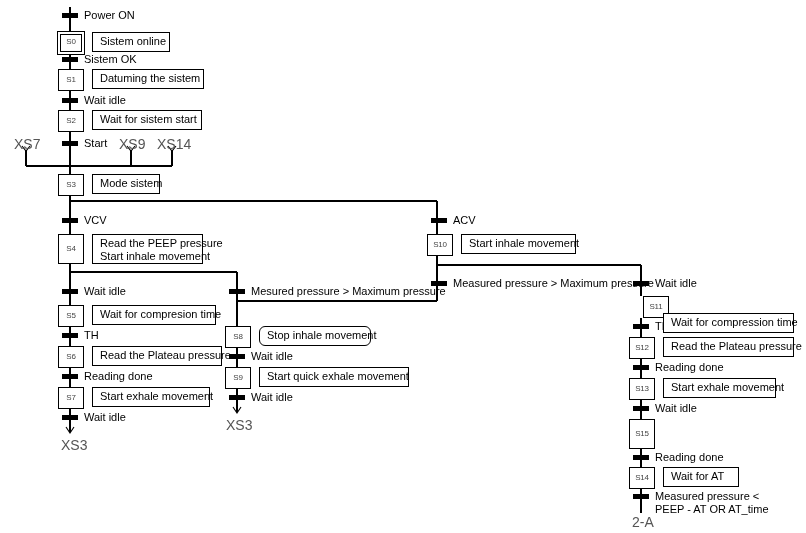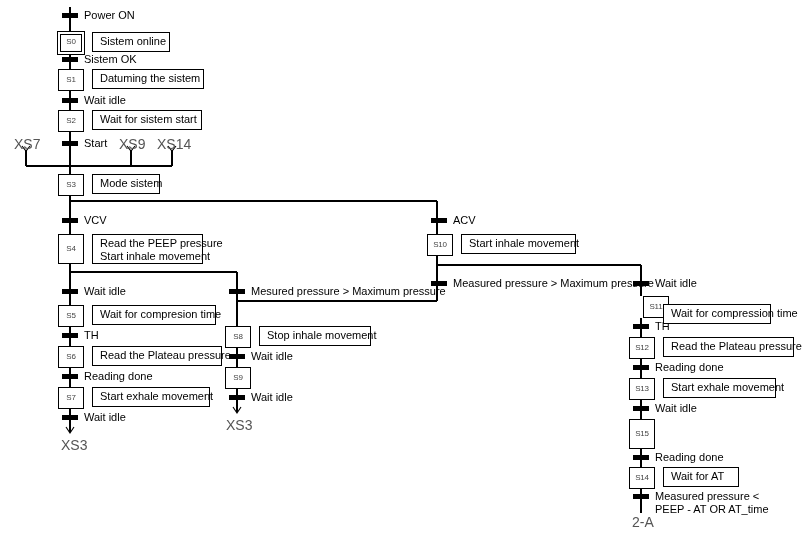--- a/index.html
+++ b/index.html
@@ -200,29 +200,30 @@
   <div class="step" style="left:58px;top:305px;">S5</div>
   <div class="action" style="left:92px;top:305px;width:124px;height:20px;">Wait for compresion time</div>
 
   <div class="step" style="left:58px;top:346px;">S6</div>
   <div class="action" style="left:92px;top:346px;width:130px;height:20px;">Read the Plateau pressure</div>
 
   <div class="step" style="left:58px;top:387px;">S7</div>
   <div class="action" style="left:92px;top:387px;width:118px;height:20px;">Start exhale movement</div>
 
   <div class="step" style="left:225px;top:326px;">S8</div>
-  <div class="action" style="left:259px;top:326px;width:112px;height:20px;">Stop inhale movement</div>
+  <div class="action" style="left:259px;top:326px;width:112px;height:20px;border-radius:6px;">Stop inhale movement</div>
 
   <div class="step" style="left:225px;top:367px;">S9</div>
+  <div class="action" style="left:259px;top:367px;width:150px;height:20px;">Start quick exhale movement</div>
 
   <div class="step" style="left:427px;top:234px;">S10</div>
   <div class="action" style="left:461px;top:234px;width:115px;height:20px;">Start inhale movement</div>
 
   <div class="step" style="left:629px;top:296px;margin-left:14px;">S11</div>
-  <div class="action" style="left:663px;top:304px;width:108px;height:20px;">Wait for compression time</div>
+  <div class="action" style="left:663px;top:313px;width:131px;height:20px;">Wait for compression time</div>
 
   <div class="step" style="left:629px;top:337px;">S12</div>
   <div class="action" style="left:663px;top:337px;width:131px;height:20px;">Read the Plateau pressure</div>
 
   <div class="step" style="left:629px;top:378px;">S13</div>
   <div class="action" style="left:663px;top:378px;width:113px;height:20px;">Start exhale movement</div>
 
   <div class="step" style="left:629px;top:419px;height:30px;line-height:28px;">S15</div>
 
   <div class="step" style="left:629px;top:467px;">S14</div>

